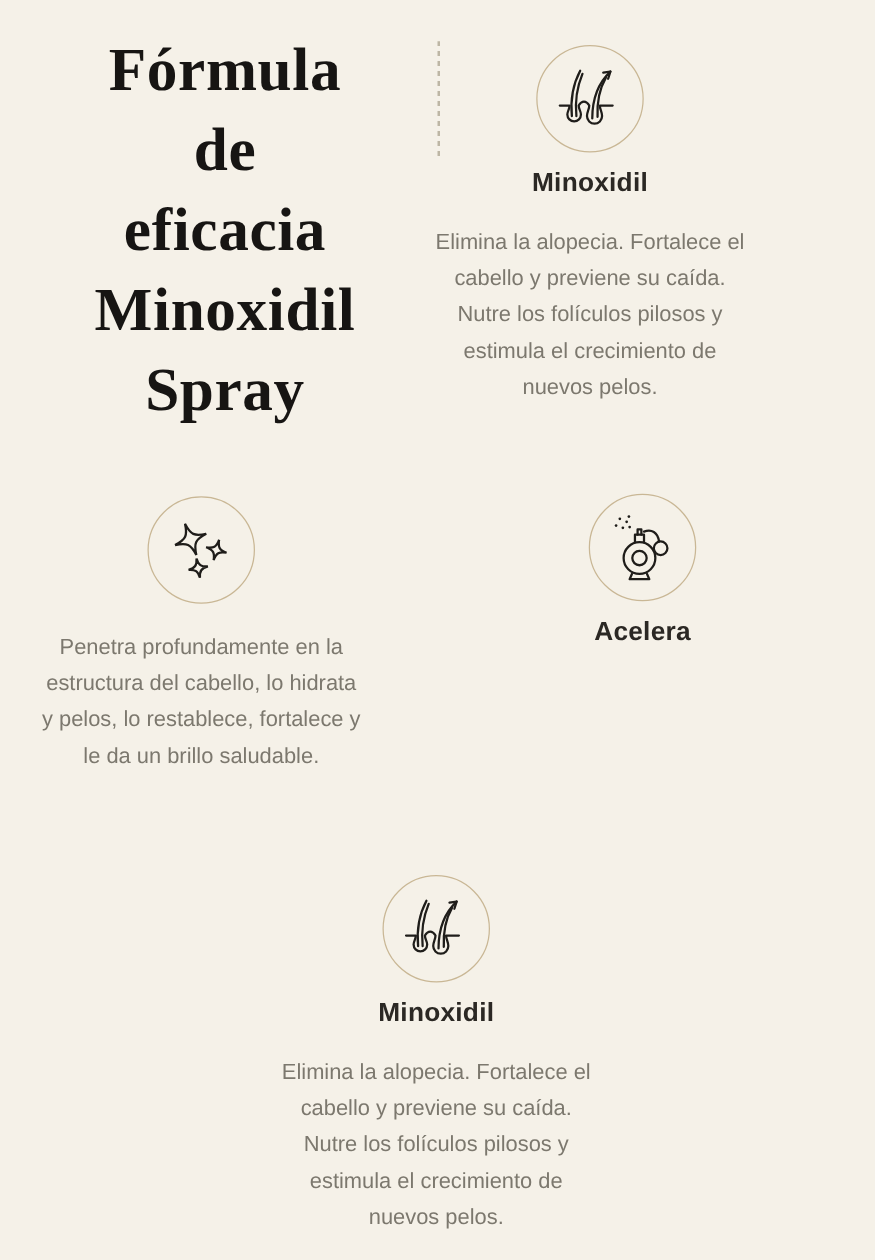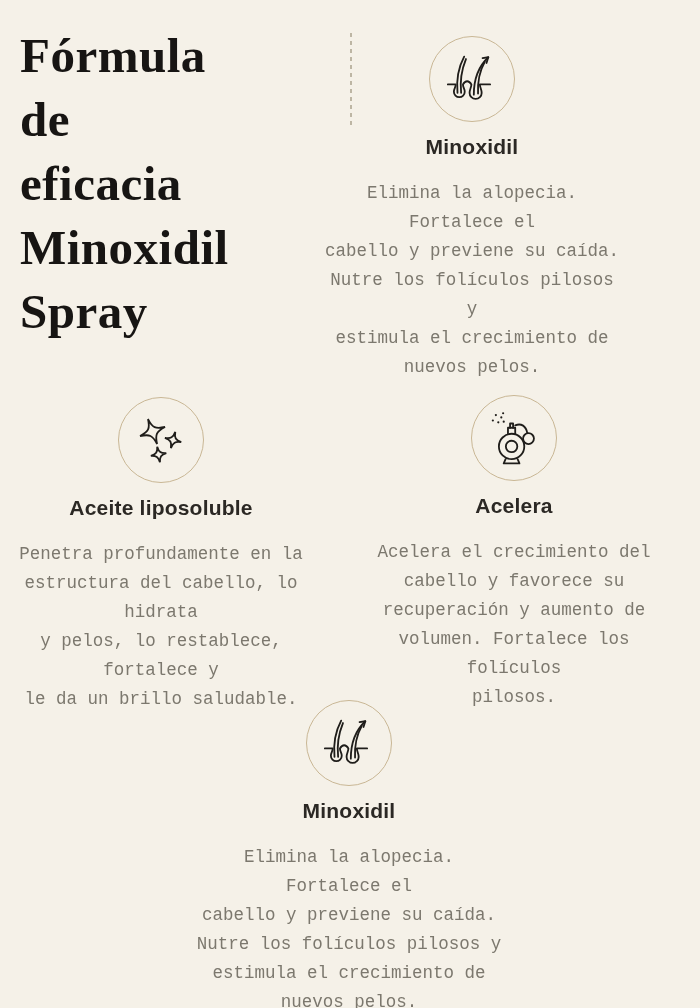--- a/index.html
+++ b/index.html
@@ -5,21 +5,21 @@
   html,body{margin:0;padding:0;}
   body{
     width:700px;height:1008px;position:relative;overflow:hidden;
     background:#f5f1e8;
     font-family:"Liberation Sans", sans-serif;
   }
   .page-title{
     position:absolute;left:20px;top:24px;width:320px;
     font-family:"Liberation Serif", serif;
     font-weight:700;font-size:49px;line-height:64px;
-    color:#171513;white-space:pre-line;margin:0;letter-spacing:.5px;
+    color:#171513;white-space:pre-line;margin:0;letter-spacing:.5px;text-align:center;
   }
   .divider{
     position:absolute;left:350px;top:33px;width:2px;height:95px;
     background:repeating-linear-gradient(to bottom,#bdb6a4 0 4px,transparent 4px 8px);
   }
   .feature{position:absolute;text-align:center;}
   .f0{left:321px;top:36px;width:302px;}
   .f1{left:5px;top:397px;width:312px;}
   .f2{left:358px;top:395px;width:312px;}
   .f3{left:193px;top:700px;width:312px;}
@@ -28,21 +28,21 @@
     margin:0 auto;display:flex;align-items:center;justify-content:center;
   }
   .icon-circle svg{width:58px;height:58px;display:block;}
   .icon-stroke{stroke:#1f1d1a;stroke-width:3;fill:none;stroke-linecap:round;stroke-linejoin:round;}
   .icon-sharp{stroke:#1f1d1a;stroke-width:3;fill:none;stroke-linejoin:miter;}
   .icon-fill{fill:#1f1d1a;stroke:none;}
   .feature-title{
     margin:13px 0 0;font-size:21px;font-weight:700;color:#2b2824;letter-spacing:.2px;
   }
   .feature-desc{
-    margin:20px 0 0;font-size:17.5px;line-height:29px;color:#7c786e;white-space:pre-line;font-family:Liberation Mono, monospace;
+    margin:20px 0 0;font-size:17.5px;line-height:29px;color:#7c786e;white-space:pre-line;
   }
 </style>
 </head>
 <body>
 
 <h1 class="page-title">Fórmula
 de
 eficacia
 Minoxidil
 Spray</h1>
@@ -69,21 +69,20 @@
 </section>
 
 <section class="feature f1">
   <div class="icon-circle">
     <svg viewBox="0 0 96 96">
       <path class="icon-sharp" transform="rotate(-20 34 34)" d="M34 12 C36 28 40 32 56 34 C40 36 36 40 34 56 C32 40 28 36 12 34 C28 32 32 28 34 12 Z"></path>
       <path class="icon-sharp" transform="rotate(15 68 48)" d="M68 34 C69 44 72 47 82 48 C72 49 69 52 68 62 C67 52 64 49 54 48 C64 47 67 44 68 34 Z"></path>
       <path class="icon-sharp" transform="rotate(-10 44 72)" d="M44 59 C45 68 48 71 57 72 C48 73 45 76 44 85 C43 76 40 73 31 72 C40 71 43 68 44 59 Z"></path>
     </svg>
   </div>
-  <h3 class="feature-title">Aceite liposoluble</h3>
   <p class="feature-desc">Penetra profundamente en la
 estructura del cabello, lo hidrata
 y pelos, lo restablece, fortalece y
 le da un brillo saludable.</p>
 </section>
 
 <section class="feature f2">
   <div class="icon-circle">
     <svg viewBox="0 0 96 96">
       <circle class="icon-stroke" cx="44" cy="62" r="21"></circle>
@@ -95,25 +94,20 @@
       <circle class="icon-stroke" cx="72" cy="49" r="9"></circle>
       <circle class="icon-fill" cx="18" cy="10" r="1.8"></circle>
       <circle class="icon-fill" cx="27" cy="14" r="1.8"></circle>
       <circle class="icon-fill" cx="13" cy="19" r="1.8"></circle>
       <circle class="icon-fill" cx="22" cy="22" r="1.8"></circle>
       <circle class="icon-fill" cx="30" cy="7" r="1.8"></circle>
       <circle class="icon-fill" cx="31" cy="21" r="1.8"></circle>
     </svg>
   </div>
   <h3 class="feature-title">Acelera</h3>
-  <p class="feature-desc">Acelera el crecimiento del
-cabello y favorece su
-recuperación y aumento de
-volumen. Fortalece los folículos
-pilosos.</p>
 </section>
 
 <section class="feature f3">
   <div class="icon-circle">
     <svg viewBox="0 0 96 96">
       <path class="icon-stroke" d="M8 57 H21 C21 62 18 64 18 69 A9 9 0 0 0 36 69 C36 64 33 62 33 57 C37 50 43 50 47 57 C47 62 44 65 44 71 A10 10 0 0 0 64 71 C64 65 61 62 61 57 H78"></path>
       <path class="icon-stroke" d="M24 71 C22 50 26 28 35 11"></path>
       <path class="icon-stroke" d="M30 71 C28 52 31 32 38 15"></path>
       <path class="icon-stroke" d="M51 74 C51 46 60 26 75 12"></path>
       <path class="icon-stroke" d="M58 72 C57 50 61 34 69 20"></path>

